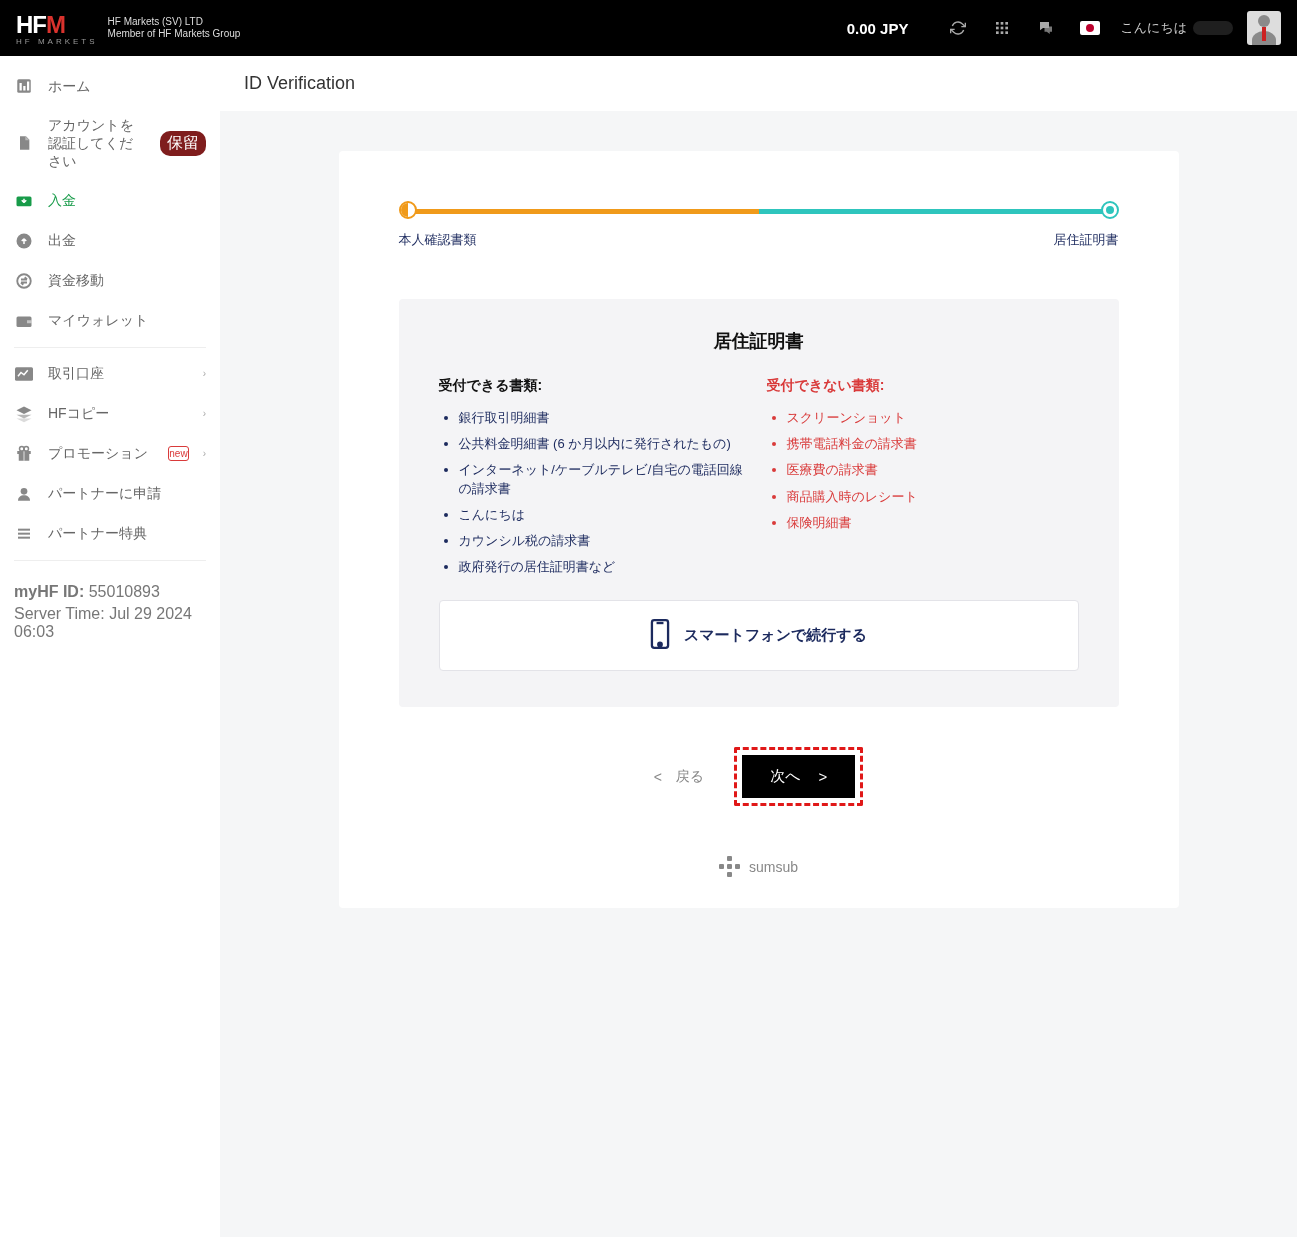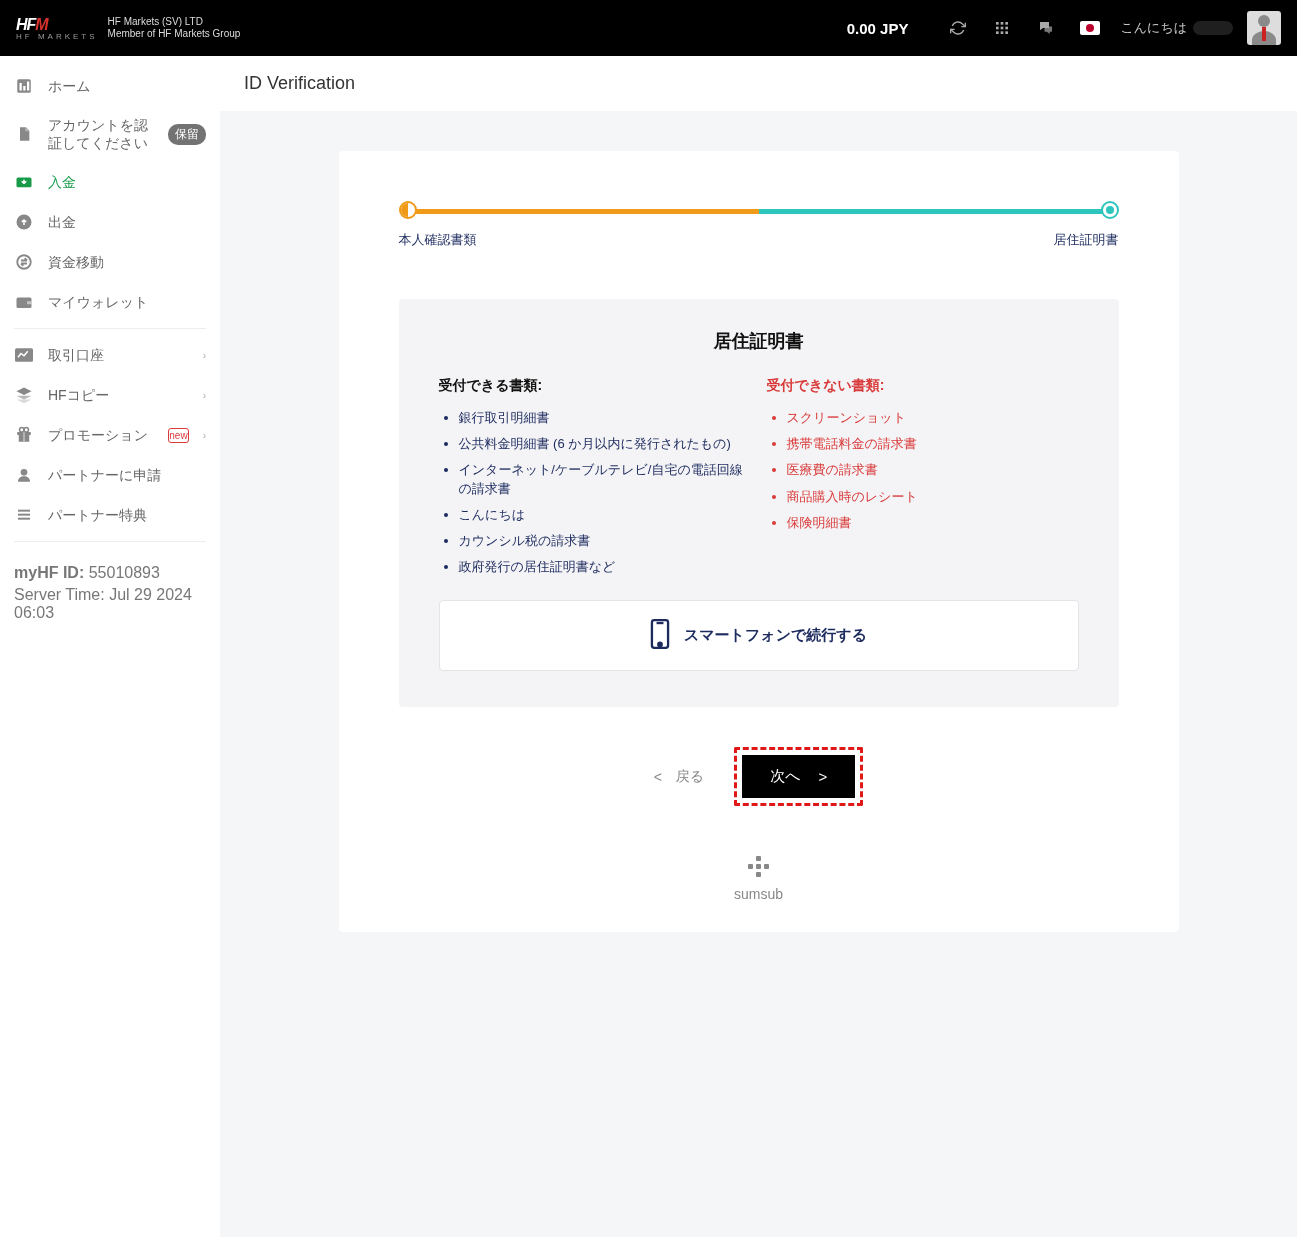--- a/index.html
+++ b/index.html
@@ -8,21 +8,21 @@
     
     .top-header {
       background: #000;
       height: 56px;
       display: flex;
       align-items: center;
       padding: 0 16px;
       color: #fff;
     }
     .logo-area { display: flex; align-items: center; gap: 10px; }
-    .logo-text { font-size: 16px; font-weight: 900; letter-spacing: -1px; font-style: italic; }
+    .logo-text { font-size: 24px; font-weight: 900; letter-spacing: -1px; }
     .logo-text .red-m { color: #d9322d; }
     .logo-sub { font-size: 8px; letter-spacing: 3px; color: #999; margin-top: -2px; }
     .logo-company { font-size: 10px; line-height: 1.2; color: #ddd; }
     .header-spacer { flex: 1; }
     .balance { font-weight: 700; font-size: 15px; margin-right: 22px; }
     .header-icon { width: 32px; height: 32px; display: flex; align-items: center; justify-content: center; color: #aaa; margin-left: 12px; cursor: pointer; }
     .flag-jp { width: 20px; height: 14px; background: #fff; display:inline-flex; align-items:center; justify-content:center; border-radius: 2px;}
     .flag-jp::after { content:""; width:8px; height:8px; background:#bc002d; border-radius:50%; }
     .greeting { margin-left: 14px; color: #ccc; font-size: 13px; }
     .name-blob { display:inline-block; width:40px; height:14px; background:#1f1f1f; border-radius:7px; vertical-align:middle; margin-left:6px;}
@@ -36,21 +36,21 @@
     .side-item {
       display: flex; align-items: center;
       padding: 10px 14px; gap: 14px;
       color: #666; cursor: pointer; font-size: 14px;
       position: relative;
     }
     .side-item.active { color: #179b49; }
     .side-icon { width: 20px; height:20px; display:flex; align-items:center; justify-content:center; color:#888; flex-shrink:0;}
     .side-item.active .side-icon { color:#179b49; }
     .side-label { flex:1; line-height:1.3; }
-    .badge-pending { background:#737373; color:#fff; font-size:12px; padding:2px 7px; border-radius:10px; }
+    .badge-pending { background:#7f1d1d; color:#fff; font-size:16px; padding:2px 7px; border-radius:10px; }
     .badge-new { border:1px solid #d93a3a; color:#d93a3a; font-size:10px; padding:1px 0; border-radius:3px; background:#fff;}
     .side-chevron { color:#aaa; font-size:10px; }
     .side-divider { height:1px; background:#eee; margin:6px 14px; }
     .side-footer { padding: 16px 14px; color:#777; font-size:16px;}
     .side-footer div { margin-bottom:4px; }
 
     .main-area { flex:1; background:#f5f6f7; min-height: calc(100vh - 56px); padding-bottom: 40px;}
     .page-title-bar { background:#fff; padding: 17px 24px; font-size:18px; font-weight:500; color:#333; }
     .content-card { background:#fff; margin: 40px auto 0; max-width: 840px; padding: 50px 60px 30px; border-radius:4px;}
 
@@ -85,21 +85,21 @@
     .upload-text { color:#1c2a5e; font-size:14px; font-weight:600;}
     .req-star{color:#d93a3a; margin-left:4px;}
 
     .phone-continue { background:#fff; border:1px solid #e3e3e8; border-radius:4px; margin-top:16px; padding:18px; display:flex; align-items:center; justify-content:center; gap:14px; cursor:pointer; color:#1c2a5e; font-weight:700; font-size:15px;}
 
     .nav-row { display:flex; align-items:center; justify-content:center; gap:30px; margin-top:40px;}
     .back-link { color:#888; font-size:14px; cursor:pointer; display:flex; align-items:center; gap:14px;}
     .next-outer { border:3px dashed #e01818; padding:5px; border-radius:2px;}
     .next-btn { background:#000; color:#fff; border:none; padding:12px 28px; font-size:15px; cursor:pointer; display:flex; align-items:center; gap:18px;}
 
-    .sumsub { text-align:center; margin-top:50px; color:#888; display:flex; align-items:center; justify-content:center; gap:8px; font-size:14px;flex-direction:column;}
+    .sumsub { text-align:center; margin-top:50px; color:#888; display:flex; align-items:center; justify-content:center; gap:8px; font-size:14px;}
     .sumsub-icon{width:22px;height:22px;position:relative;}
     .sumsub-icon span{position:absolute;width:5px;height:5px;background:#888;border-radius:1px;}
   </style>
 </head>
 <body>
 
 <div class="top-header">
   <div class="logo-area">
     <div>
       <div class="logo-text">HF<span class="red-m">M</span></div>

